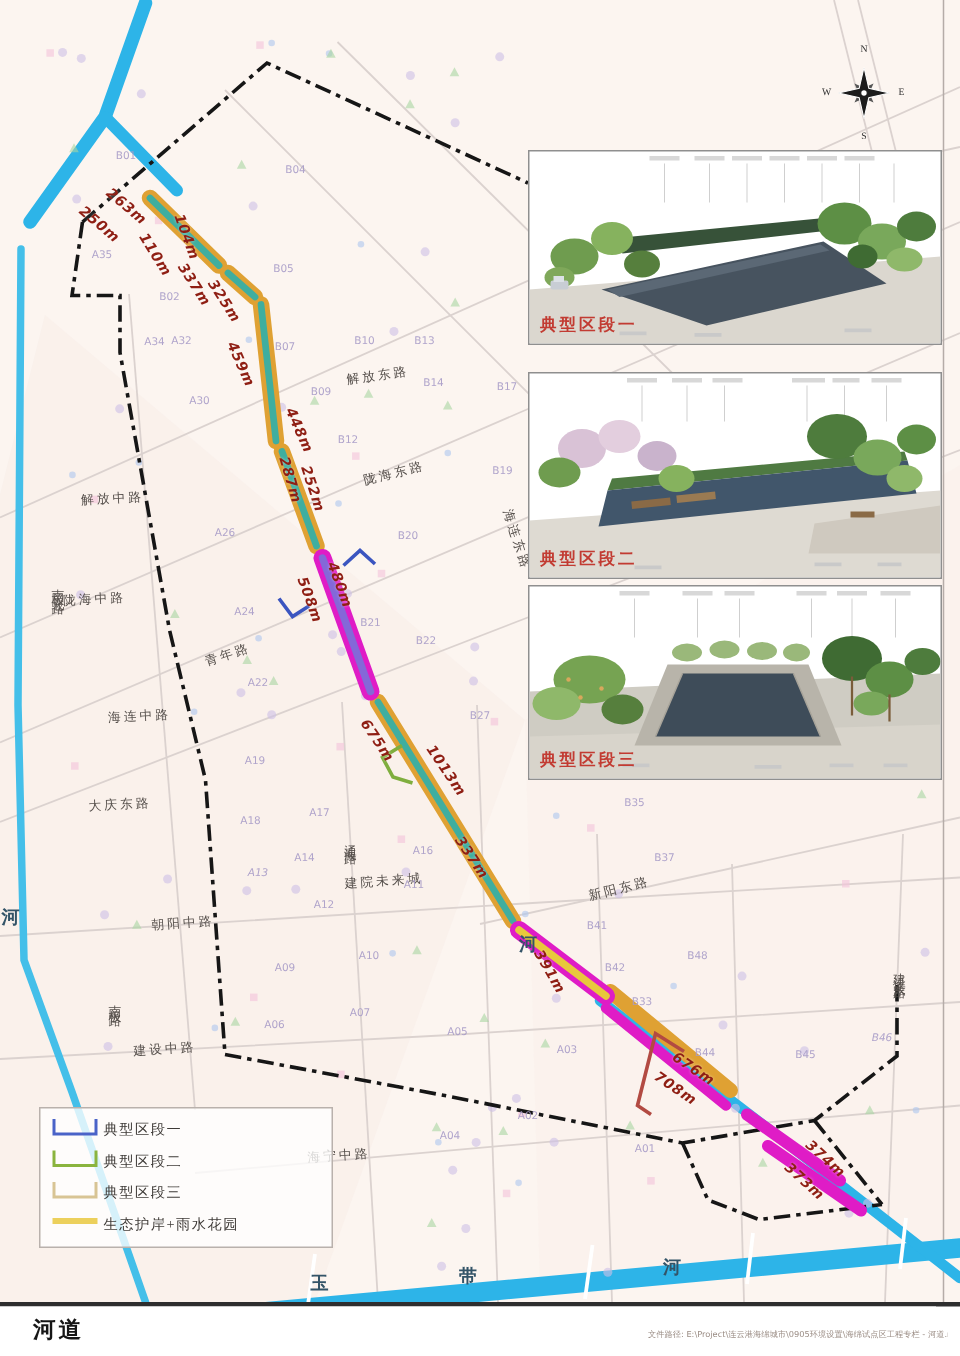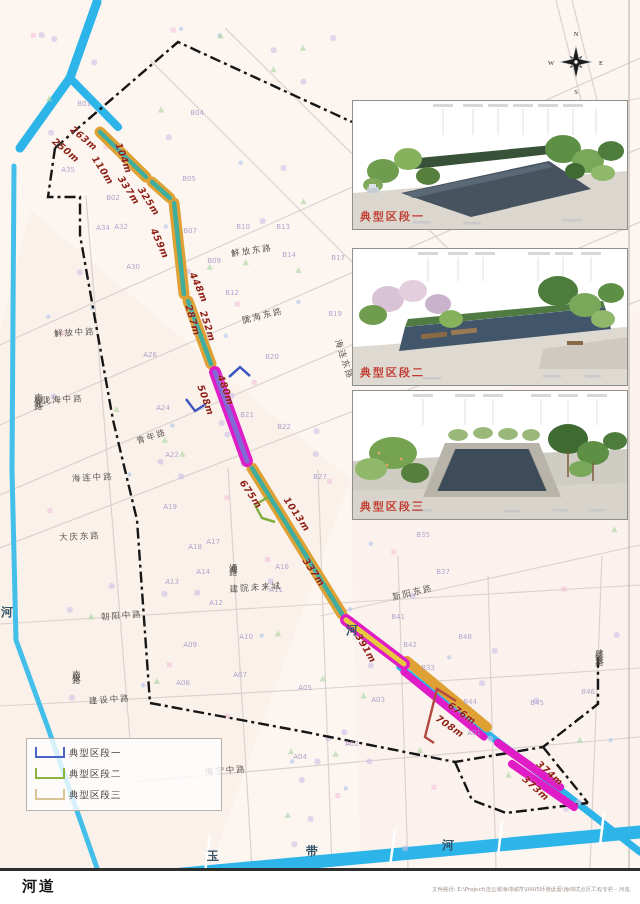--- a/index.html
+++ b/index.html
@@ -317,36 +317,36 @@
         <div class="parcel" style="left: 537px; top: 703px; --r: 0deg;">B45</div>
         <div class="parcel" style="left: 588px; top: 692px; font-style: italic; --r: 0deg;">B46</div>
         <div class="parcel" style="left: 68px; top: 170px; --r: 0deg;">A35</div>
         <div class="parcel" style="left: 103px; top: 228px; --r: 0deg;">A34</div>
         <div class="parcel" style="left: 121px; top: 227px; --r: 0deg;">A32</div>
         <div class="parcel" style="left: 133px; top: 267px; --r: 0deg;">A30</div>
         <div class="parcel" style="left: 150px; top: 355px; --r: 0deg;">A26</div>
         <div class="parcel" style="left: 163px; top: 408px; --r: 0deg;">A24</div>
         <div class="parcel" style="left: 172px; top: 455px; --r: 0deg;">A22</div>
         <div class="parcel" style="left: 170px; top: 507px; --r: 0deg;">A19</div>
-        <div class="parcel" style="left: 167px; top: 547px; margin-left: 28px; --r: 0deg;">A18</div>
+        <div class="parcel" style="left: 167px; top: 547px; --r: 0deg;">A18</div>
         <div class="parcel" style="left: 213px; top: 542px; --r: 0deg;">A17</div>
         <div class="parcel" style="left: 172px; top: 582px; font-style: italic; --r: 0deg;">A13</div>
         <div class="parcel" style="left: 203px; top: 572px; --r: 0deg;">A14</div>
         <div class="parcel" style="left: 216px; top: 603px; --r: 0deg;">A12</div>
         <div class="parcel" style="left: 282px; top: 567px; --r: 0deg;">A16</div>
         <div class="parcel" style="left: 276px; top: 590px; --r: 0deg;">A11</div>
         <div class="parcel" style="left: 190px; top: 645px; --r: 0deg;">A09</div>
         <div class="parcel" style="left: 246px; top: 637px; --r: 0deg;">A10</div>
         <div class="parcel" style="left: 240px; top: 675px; --r: 0deg;">A07</div>
         <div class="parcel" style="left: 183px; top: 683px; --r: 0deg;">A06</div>
         <div class="parcel" style="left: 305px; top: 688px; --r: 0deg;">A05</div>
         <div class="parcel" style="left: 378px; top: 700px; --r: 0deg;">A03</div>
         <div class="parcel" style="left: 352px; top: 744px; text-align: center; --r: 0deg;">A02</div>
         <div class="parcel" style="left: 300px; top: 757px; --r: 0deg;">A04</div>
-        <div class="parcel" style="left: 430px; top: 733px; margin-left: 44px; --r: 0deg;">A01</div>
+        <div class="parcel" style="left: 430px; top: 766px; --r: 0deg;">A01</div>
       </div>
     <div id="river-layer">
         <div class="rch" style="left: 213px; top: 856px; --r: 0deg;">玉</div>
         <div class="rch" style="left: 312px; top: 851px; --r: 0deg;">带</div>
         <div class="rch" style="left: 448px; top: 845px; --r: 0deg;">河</div>
         <div class="rch" style="left: 352px; top: 630px; --r: 0deg;">河</div>
         <div class="rch" style="left: 7px; top: 612px; --r: 0deg;">河</div>
       </div>
 
     <div class="inset" style="top:100px;height:130px">
@@ -506,20 +506,26 @@
                 <path d="M3,3 V13 H31 V3" fill="none" stroke="#8ab43e" stroke-width="2"></path>
               </svg></span>
             <span class="lg-txt">典型区段二</span>
           </div>
           <div class="lg-row">
             <span class="lg-sym"><svg width="34" height="16">
                 <path d="M3,3 V13 H31 V3" fill="none" stroke="#d8c494" stroke-width="2"></path>
               </svg></span>
             <span class="lg-txt">典型区段三</span>
           </div>
+          <div class="lg-row">
+            <span class="lg-sym"><svg width="34" height="16">
+                <line x1="2" y1="8" x2="32" y2="8" stroke="#ecd05c" stroke-width="4"></line>
+              </svg></span>
+            <span class="lg-txt">生态护岸+雨水花园</span>
+          </div>
         </div>
     </div>
   </div>
 
   <div class="rule"></div>
   <div class="footer">
     <div class="f-title">河道</div>
     <div class="f-path">文件路径: E:\Project\连云港海绵城市\0905环境设置\海绵试点区工程专栏 - 河道.mxd</div>
   </div>
 </div>

